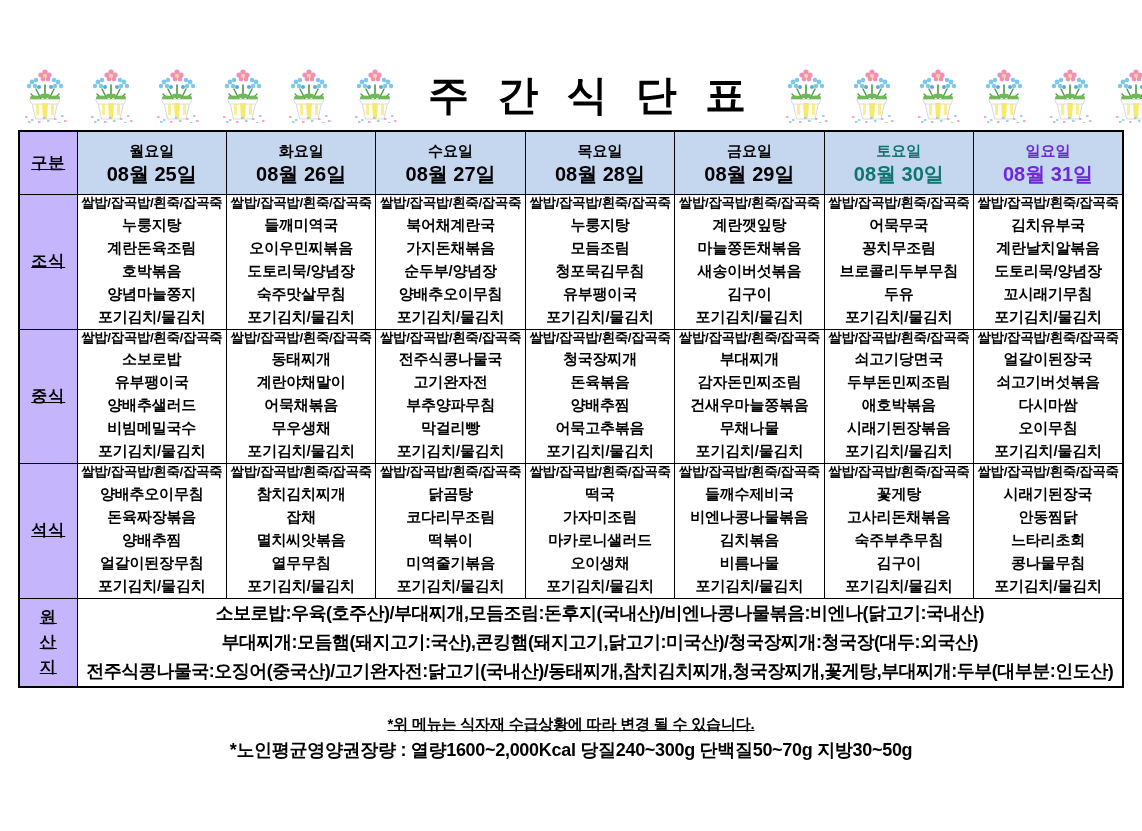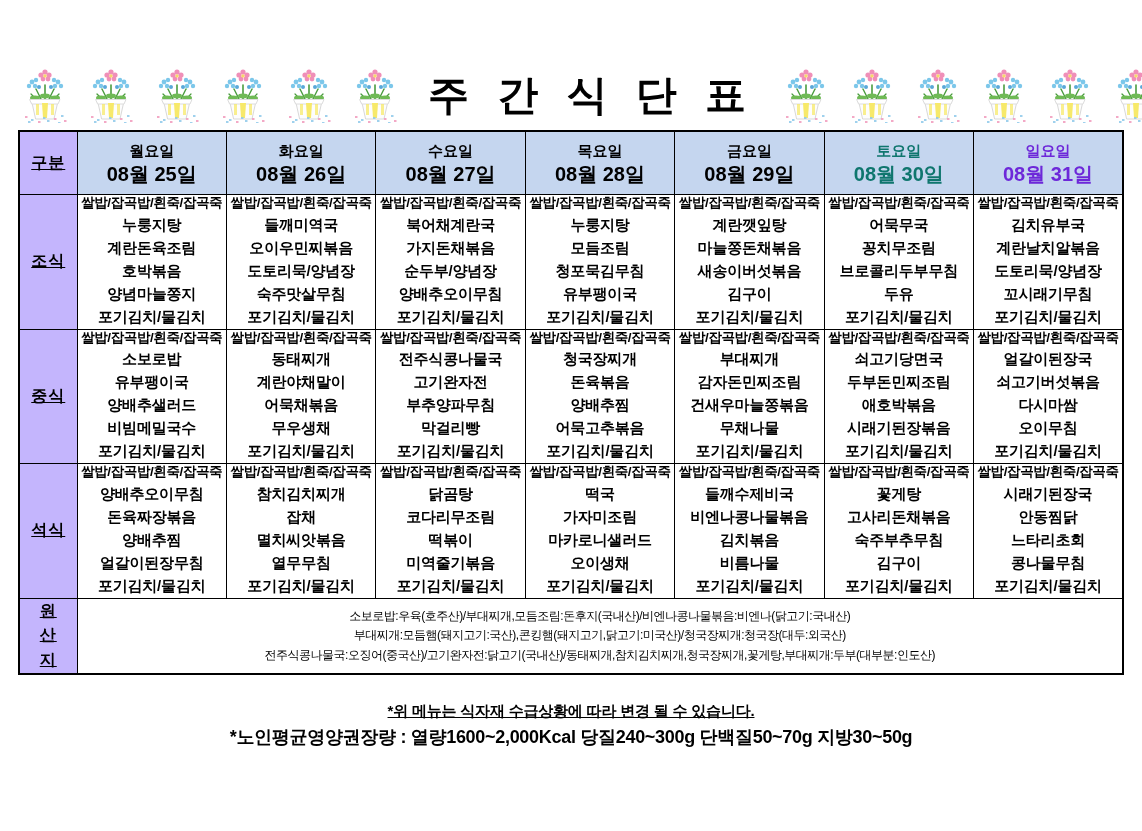--- a/index.html
+++ b/index.html
@@ -132,22 +132,22 @@
     white-space: nowrap;
     letter-spacing: -0.2px;
   }
 
   
   .origin-cell {
     padding: 8px 6px 9px 6px;
     text-align: center;
   }
   .origin-line {
-    font-size: 12px;
-    font-weight: 400;
+    font-size: 18px;
+    font-weight: 700;
     line-height: 1.62;
     letter-spacing: -0.5px;
     white-space: nowrap;
   }
 
   
   .footer {
     margin-top: 9px;
     text-align: center;
   }

